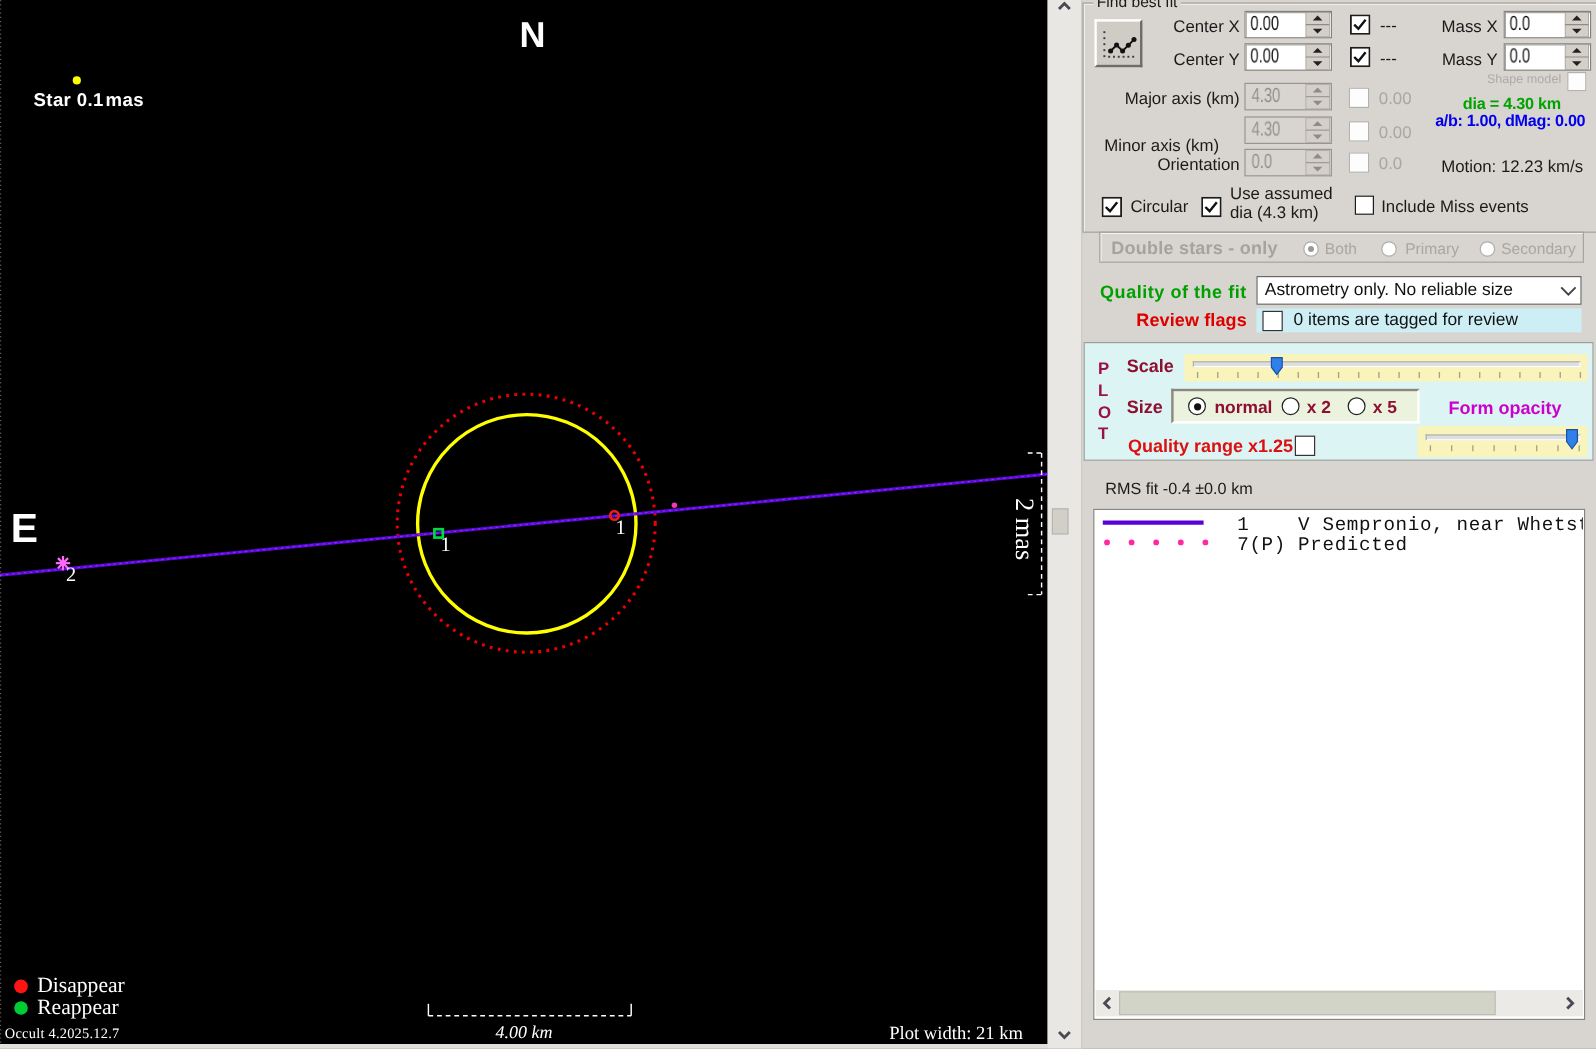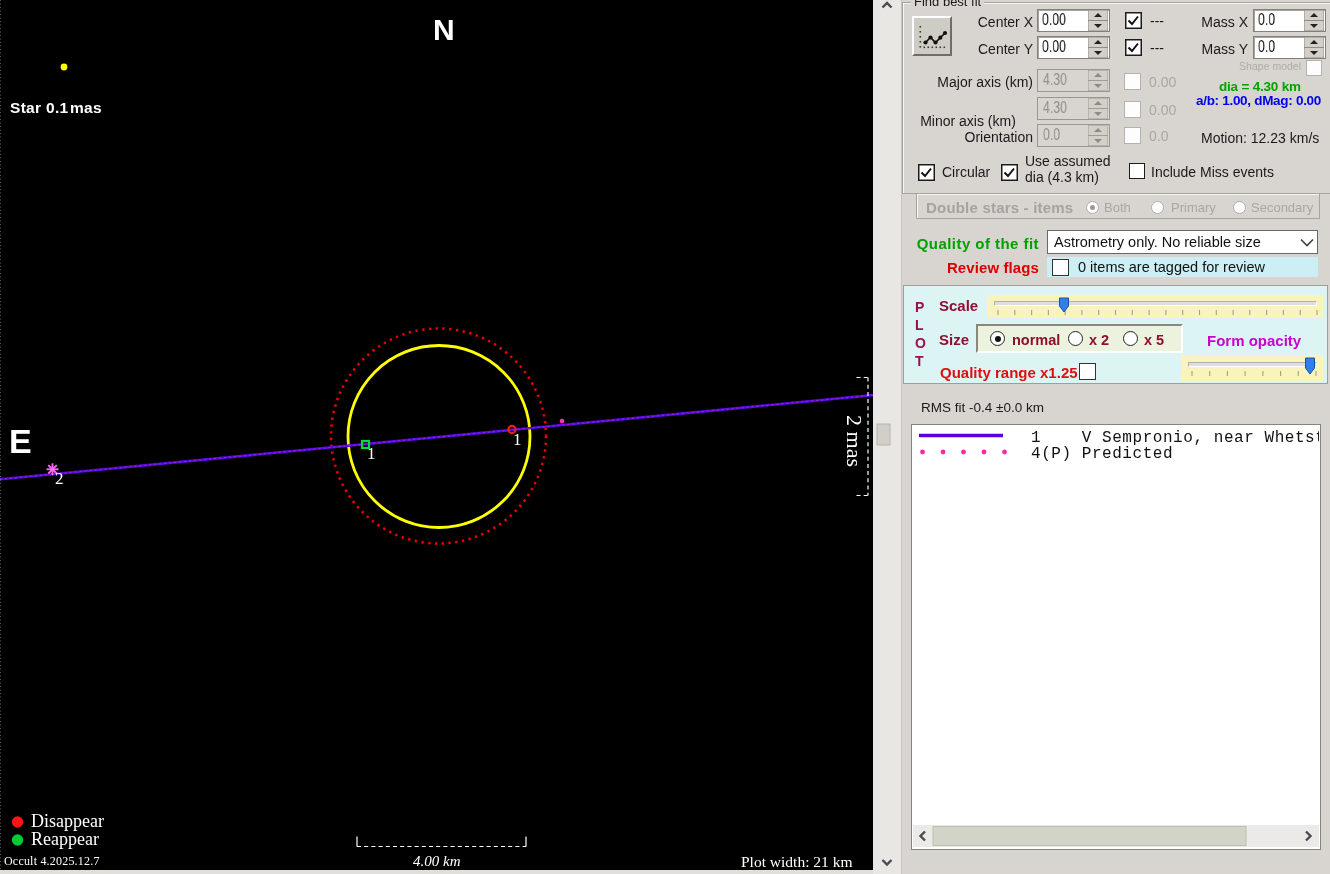--- a/index.html
+++ b/index.html
@@ -58,21 +58,21 @@
     <text x="847" y="441" transform="rotate(90 847 441)" text-anchor="middle" font-family="Liberation Serif,serif" font-size="22" fill="#fff">2 mas</text>
 
     <g stroke="#fff" stroke-width="1.2" fill="none">
       <line x1="357" y1="846.5" x2="526" y2="846.5" stroke-dasharray="4 3.2"></line>
       <line x1="357" y1="836.5" x2="357" y2="846.5"></line>
       <line x1="526" y1="836.5" x2="526" y2="846.5"></line>
     </g>
   </svg>
   <div class="abs wt" style="left:433px;top:13px;font-size:30px;font-weight:bold;">N</div>
   <div class="abs wt" style="left:9px;top:422px;font-size:34px;font-weight:bold;">E</div>
-  <div class="abs wt" style="left:10px;top:75px;font-size:15.5px;font-weight:bold;letter-spacing:0.3px;margin-top:24px;">Star 0.1 mas</div>
+  <div class="abs wt" style="left:28px;top:75px;font-size:15.5px;font-weight:bold;letter-spacing:0.3px;">Star 0.1 mas</div>
   <div class="abs wt serif" style="left:367px;top:447px;font-size:17px;line-height:14px;">1</div>
   <div class="abs wt serif" style="left:513px;top:433px;font-size:17px;line-height:14px;">1</div>
   <div class="abs wt serif" style="left:55px;top:472px;font-size:17px;line-height:14px;">2</div>
   <div class="abs wt serif" style="left:31px;top:811px;font-size:18px;">Disappear</div>
   <div class="abs wt serif" style="left:31px;top:829px;font-size:18px;">Reappear</div>
   <div class="abs wt serif" style="left:4px;top:854px;font-size:12px;letter-spacing:0.2px;">Occult 4.2025.12.7</div>
   <div class="abs wt serif" style="left:413px;top:853px;font-size:15px;font-style:italic;">4.00 km</div>
   <div class="abs wt serif" style="left:741px;top:853px;font-size:15.5px;">Plot width: 21 km</div>
 </div>
 
@@ -208,21 +208,21 @@
 <div class="abs lbl" style="left:942px;top:164px;">Circular</div>
 <svg class="abs" style="left:1001px;top:163.5px;" width="17" height="17">
     <rect x="0.75" y="0.75" width="15.5" height="15.5" fill="#fff" stroke="#1c1c1c" stroke-width="1.5"></rect>
     <polyline points="3.5,8.5 7,12 13,4.5" fill="none" stroke="#111" stroke-width="2"></polyline>
   </svg>
 <div class="abs lbl" style="left:1025px;top:154px;line-height:15.5px;">Use assumed<br>dia (4.3 km)</div>
 <div class="abs cb" style="left:1129px;top:163px;width:14px;height:14px;"></div>
 <div class="abs lbl" style="left:1151px;top:164px;">Include Miss events</div>
 
 <div class="abs groupbox" style="left:916px;top:193px;width:402px;height:24px;"></div>
-<div class="abs" style="left:926px;top:199px;font-size:15px;font-weight:bold;color:#a5a3a0;letter-spacing:0.2px;">Double stars - items</div>
+<div class="abs" style="left:926px;top:199px;font-size:15px;font-weight:bold;color:#a5a3a0;letter-spacing:0.2px;">Double stars - only</div>
 <div class="abs" style="left:1086px;top:201px;width:13px;height:13px;border-radius:50%;background:#fff;border:1px solid #b0aeab;box-sizing:border-box;"></div>
 <div class="abs" style="left:1090px;top:205px;width:5px;height:5px;border-radius:50%;background:#9a989a;"></div>
 <div class="abs glbl" style="left:1104px;top:200px;font-size:13px;">Both</div>
 <div class="abs" style="left:1151px;top:201px;width:13px;height:13px;border-radius:50%;background:#fff;border:1px solid #b0aeab;box-sizing:border-box;"></div>
 <div class="abs glbl" style="left:1171px;top:200px;font-size:13px;">Primary</div>
 <div class="abs" style="left:1233px;top:201px;width:13px;height:13px;border-radius:50%;background:#fff;border:1px solid #b0aeab;box-sizing:border-box;"></div>
 <div class="abs glbl" style="left:1251px;top:200px;font-size:13px;">Secondary</div>
 
 <div class="abs" style="left:900px;top:235px;width:139px;text-align:right;font-size:15px;font-weight:bold;color:#00a000;letter-spacing:0.45px;">Quality of the fit</div>
 <div class="abs" style="left:1047px;top:230px;width:271px;height:24px;background:#fff;border:1px solid #686866;box-sizing:border-box;"></div>
@@ -304,20 +304,20 @@
   <line x1="8" y1="11.5" x2="92" y2="11.5" stroke="#5a00d8" stroke-width="3.4"></line>
   <g fill="#ff28a0">
     <circle cx="11.5" cy="28" r="2.4"></circle>
       <circle cx="32" cy="28" r="2.4"></circle>
       <circle cx="52.5" cy="28" r="2.4"></circle>
       <circle cx="73" cy="28" r="2.4"></circle>
       <circle cx="93.5" cy="28" r="2.4"></circle>
   </g>
 </svg>
 <div class="abs mono" style="left:1031px;top:429px;font-size:16px;letter-spacing:0.55px;color:#111;white-space:pre;width:288px;overflow:hidden;">1    V Sempronio, near Whetstone</div>
-<div class="abs mono" style="left:1031px;top:445px;font-size:16px;letter-spacing:0.55px;color:#111;white-space:pre;">4(P) Predicted</div>
+<div class="abs mono" style="left:1031px;top:445px;font-size:16px;letter-spacing:0.55px;color:#111;white-space:pre;">7(P) Predicted</div>
 
 <div class="abs" style="left:913px;top:825px;width:406px;height:22px;background:#eceae6;"></div>
 <svg class="abs" style="left:913px;top:825px;" width="406" height="22">
   <polyline points="12,6.5 7.5,11 12,15.5" fill="none" stroke="#4a4a52" stroke-width="2.4"></polyline>
   <rect x="20" y="1.5" width="313" height="19" fill="#d2d4c8" stroke="#bcbeb2" stroke-width="1"></rect>
   <polyline points="393,6.5 397.5,11 393,15.5" fill="none" stroke="#4a4a52" stroke-width="2.4"></polyline>
 </svg>
 
 </body></html>

